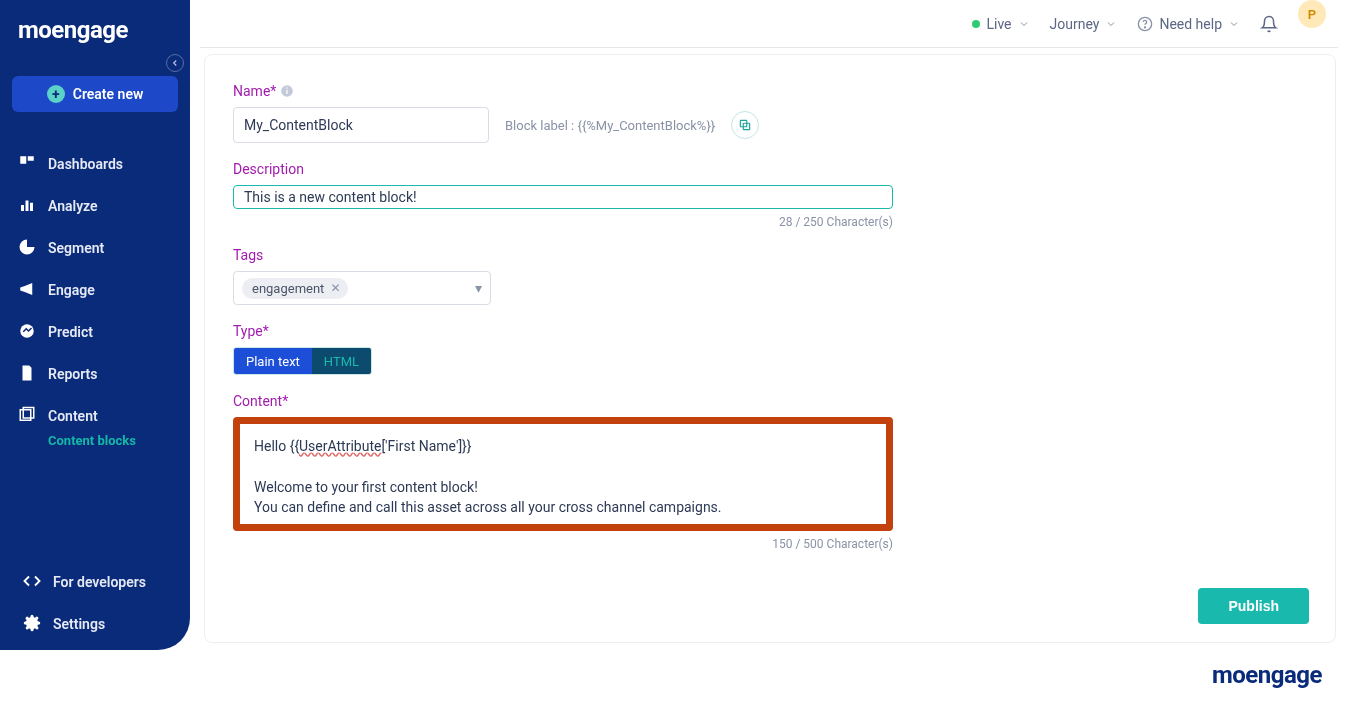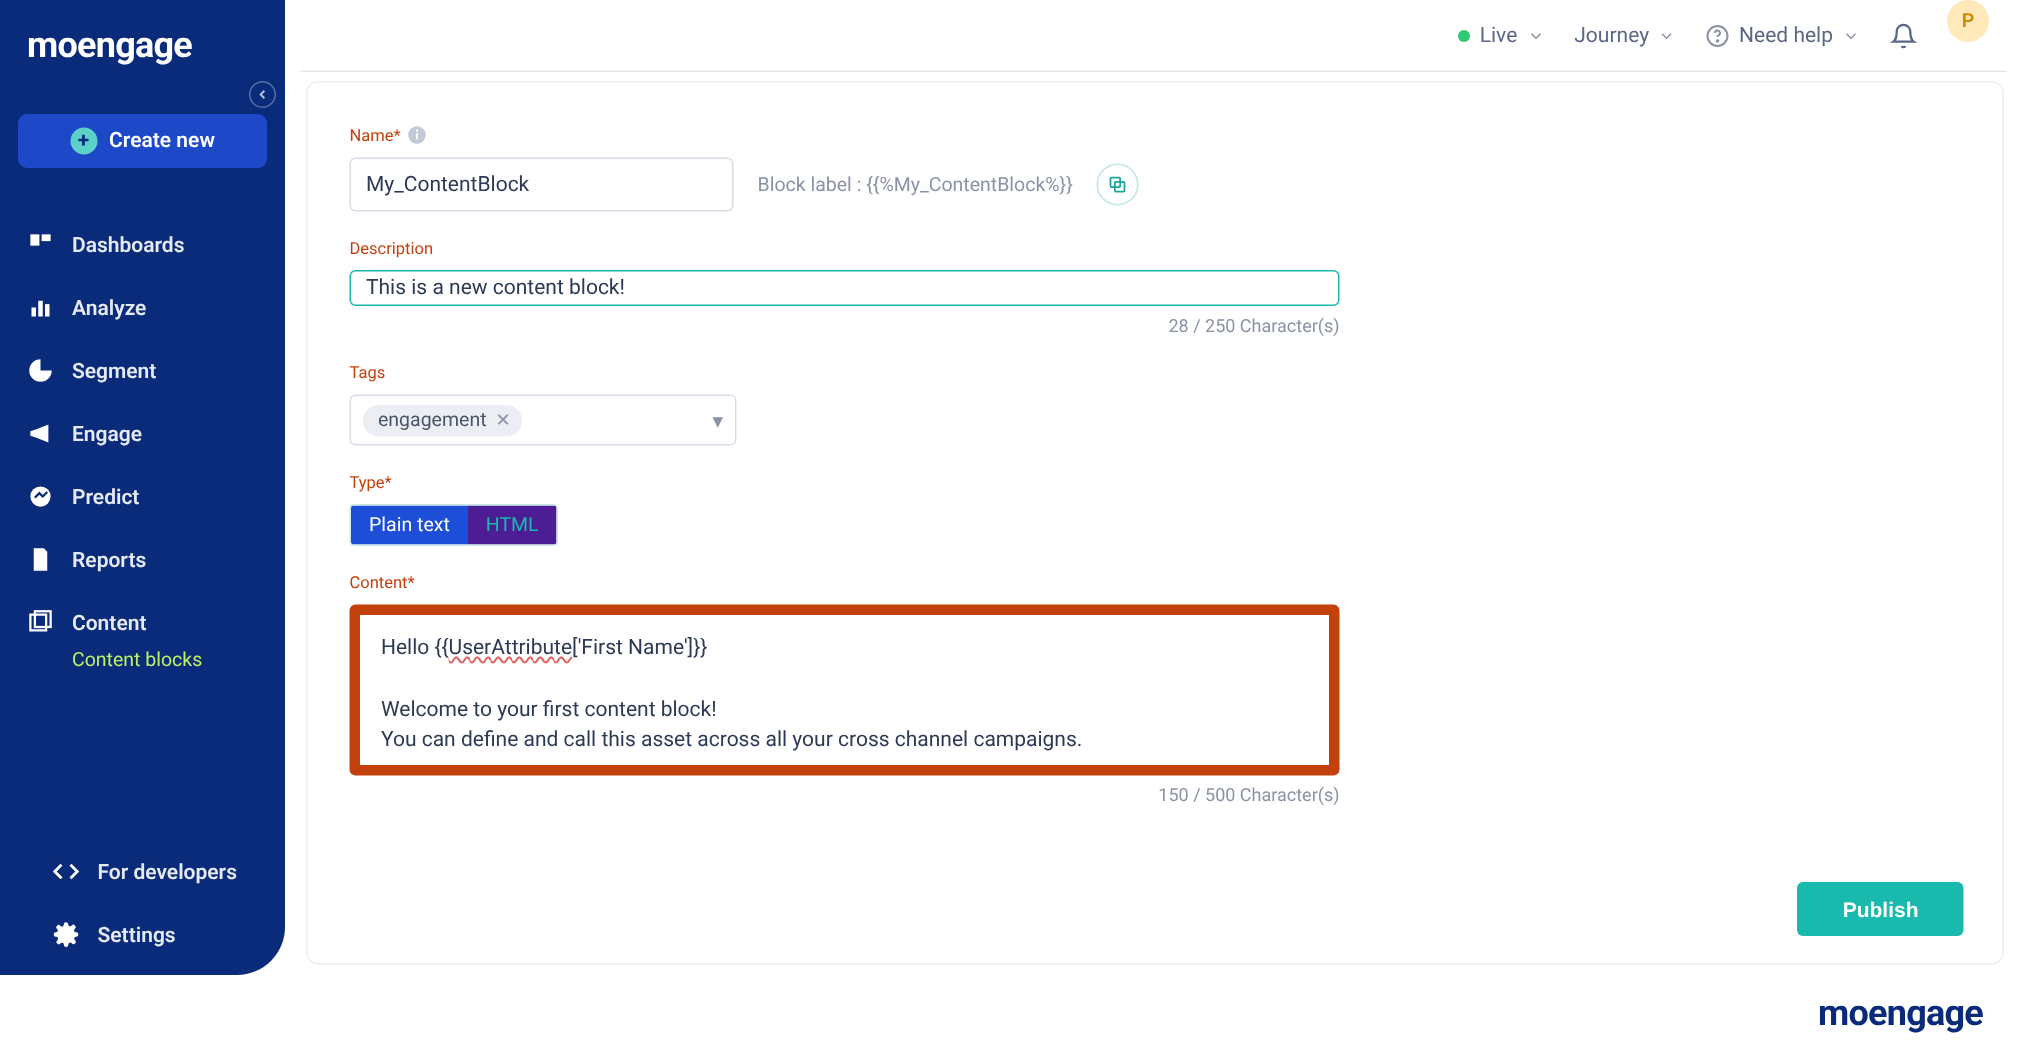--- a/index.html
+++ b/index.html
@@ -11,56 +11,56 @@
     .collapse-badge { position: absolute; top: 54px; right: 6px; width: 18px; height: 18px; background: #0a2a7a; border: 1px solid #5a6ea5; border-radius: 50%; display:flex; align-items:center; justify-content:center; }
     .collapse-badge svg { width:10px; height:10px; }
 
     .create-btn { margin: 20px 12px 14px 12px; background: #1d49c9; color: #fff; border-radius: 6px; height: 36px; display:flex; align-items:center; justify-content:center; gap:8px; font-weight:600; font-size:14px; cursor:pointer; }
     .create-btn .plus { width:18px; height:18px; background:#5bd1c8; border-radius:50%; display:flex; align-items:center; justify-content:center; color:#0a2a7a; font-weight:700; font-size:14px; line-height:1; }
 
     .nav { padding: 4px 0; }
     .nav-item { height: 42px; display:flex; align-items:flex-end; gap:12px; padding: 0 18px; font-size:14px; font-weight:600; cursor:pointer; color:#e6eaf5; }
     .nav-item .ico { width:18px; height:18px; display:flex; align-items:center; justify-content:center; flex-shrink:0; }
     .nav-item svg { width:18px; height:18px; }
-    .sub-item { padding-left: 48px; height: 32px; display:flex; align-items:center; font-size:13px; color:#bef264; font-weight:400; cursor:pointer; }
-
-    .sidebar .bottom-nav { position:absolute; bottom: 18px; left:17px; right:0; }
+    .sub-item { padding-left: 48px; height: 32px; display:flex; align-items:center; font-size:13px; color:#14b8a6; font-weight:700; cursor:pointer; }
+
+    .sidebar .bottom-nav { position:absolute; bottom: 18px; left:5px; right:0; }
 
     
     .topbar { position:absolute; left:200px; right:12px; top:0; height:48px; border-bottom:1px solid #e5e7eb; display:flex; justify-content:flex-end; gap:20px; padding-right:12px; background:#fff; }
     .tb-item { display:flex; align-items:center; gap:6px; color:#5b6784; font-size:14px; cursor:pointer; }
     .live-dot { width:8px; height:8px; border-radius:50%; background:#2ecc71; }
     .chev { width:12px; height:12px; }
     .bell { width:18px; height:18px; }
     .avatar { width:28px; height:28px; border-radius:50%; background:#ffe9b8; color:#d08a00; display:flex; align-items:center; justify-content:center; font-weight:600; font-size:13px; }
 
     
     .card { position:absolute; left:204px; right:14px; top:54px; bottom:60px; background:#fff; border:1px solid #eceef3; border-radius:8px; padding: 28px 28px 20px 28px; }
     .form-group { margin-bottom: 18px; }
-    .label { font-size:11px; color:#c2410c; margin-bottom:8px; display:flex; align-items:center; gap:4px; }
+    .label { font-size:14px; color:#a21caf; margin-bottom:8px; display:flex; align-items:center; gap:4px; }
     .info-ico { width:14px; height:14px; color:#9aa3b8; }
 
     .name-row { display:flex; align-items:center; gap:16px; }
     .input { height:36px; border:1px solid #d8dce6; border-radius:4px; padding:0 10px; font-size:14px; color:#2d3a55; outline:none; font-family:inherit; }
     .input.name { width:256px; }
     .block-label { color:#8a92a6; font-size:13px; }
     .copy-btn { width:28px; height:28px; border:1px solid #bfe6e2; border-radius:50%; display:flex; align-items:center; justify-content:center; color:#1aa59a; cursor:pointer; }
 
     .input.desc { width:660px; border-color:#19b9ae; height:24px; }
     .counter { width:660px; text-align:right; color:#8a92a6; font-size:12px; margin-top:6px; }
 
     .tags-box { width:258px; height:34px; border:1px solid #d8dce6; border-radius:4px; display:flex; align-items:center; justify-content:space-between; padding:0 8px; cursor:pointer; }
     .tag-chip { background:#eceef3; color:#4b5568; border-radius:14px; padding:3px 8px 3px 10px; font-size:13px; display:flex; gap:6px; }
     .tag-x { font-size:12px; color:#8a92a6; cursor:pointer; }
     .tags-caret { color:#8a92a6; }
 
     .toggle-group { display:inline-flex; border:1px solid #c9e9e6; border-radius:3px; overflow:hidden; }
     .toggle-btn { height:26px; padding:0 12px; font-size:13px; display:flex; align-items:center; cursor:pointer; }
     .toggle-btn.active { background:#1d4ed8; color:#fff; }
-    .toggle-btn.inactive { background:#4c1d95; color:#19b9ae; }
+    .toggle-btn.inactive { background:#0c4a6e; color:#19b9ae; }
 
     .content-area { width:660px; height:114px; border:7px solid #c2410c; border-radius:4px; padding:12px 14px; font-size:14px; color:#2d3a55; line-height:1.45; font-family:inherit; resize:none; outline:none; white-space:pre-wrap; }
     .content-area .underline { text-decoration: underline wavy #e06666; text-decoration-skip-ink: none; }
 
     .publish-row { position:absolute; bottom:18px; right:26px; }
     .publish-btn { background:#19b9ae; color:#fff; border:none; border-radius:4px; padding:10px 30px; font-size:14px; font-weight:600; cursor:pointer;margin-top:32px; }
 
     
     .footer-logo { position:absolute; right:28px; bottom:14px; color:#0a2a7a; font-size:24px; font-weight:700; letter-spacing:-0.5px; }
   </style>

